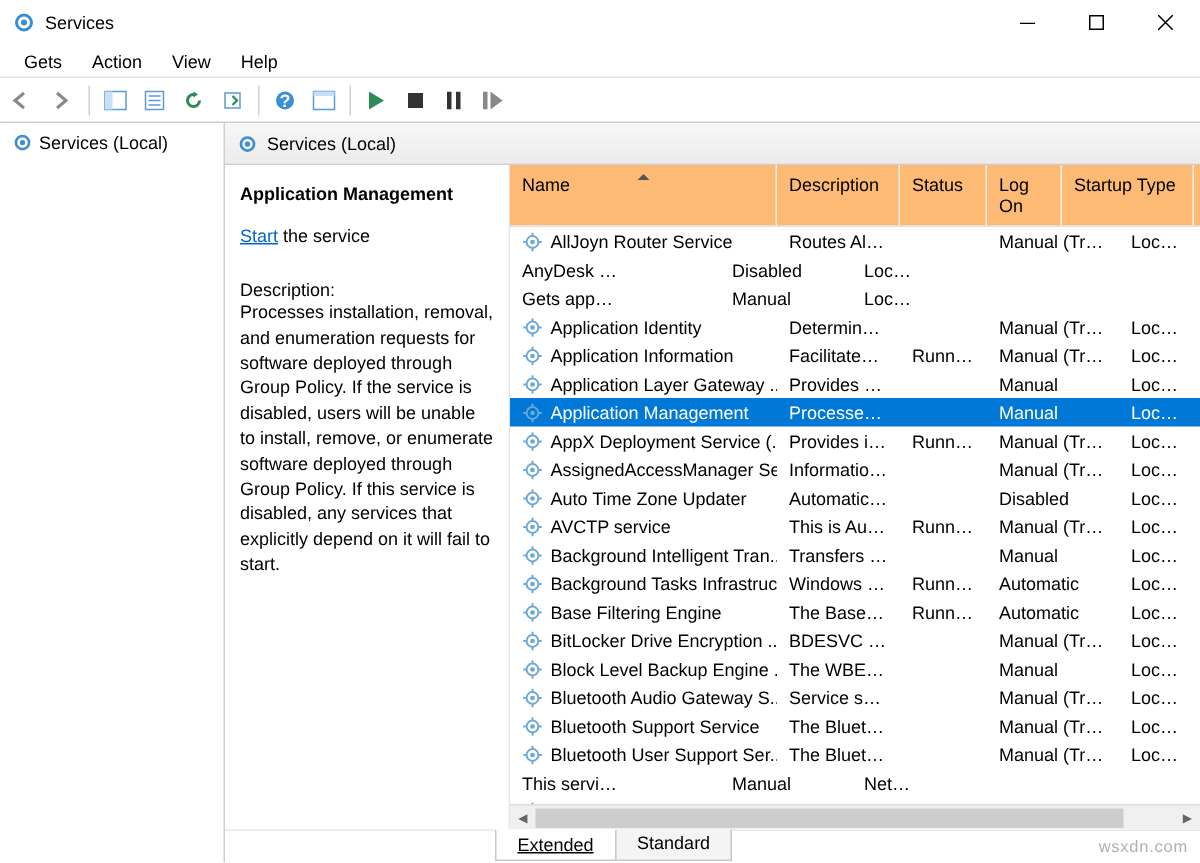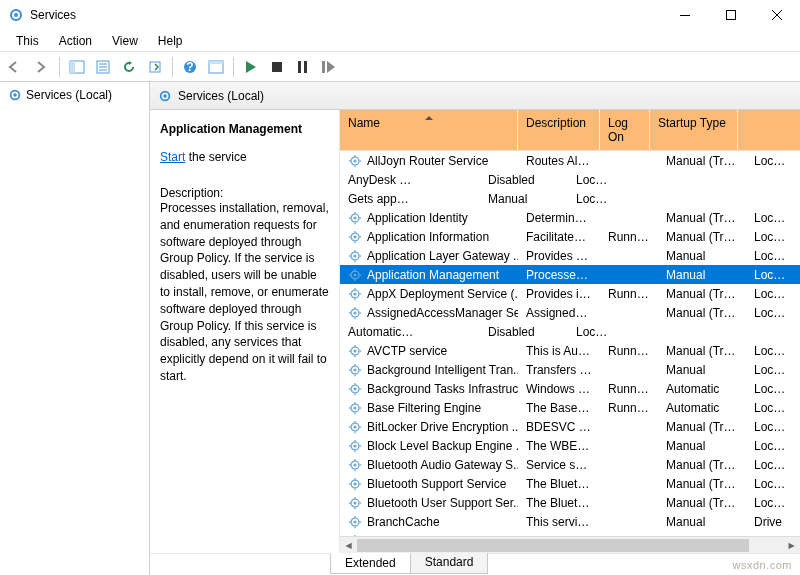--- a/index.html
+++ b/index.html
@@ -34,21 +34,21 @@
 .row .cell { padding: 0 8px; overflow: hidden; text-overflow: ellipsis; }
 .row.selected { background: #0078d7; color: #fff; }
 .row .name-cell { display: flex; align-items: flex-end; gap: 5px; }
 .gear-icon { width: 14px; height: 14px; flex-shrink: 0; }
 .hscroll { height: 17px; background: #f0f0f0; border-top: 1px solid #dcdcdc; display: flex; align-items: center; }
 .hscroll .arrow { width: 17px; height: 17px; display: flex; align-items: center; justify-content: center; font-size: 8px; color: #666; }
 .hscroll .track { flex: 1; height: 17px; position: relative; }
 .hscroll .thumb { position: absolute; left: 0; top: 2px; height: 13px; width: 92%; background: #cdcdcd; }
 .tabs { height: 22px; display: flex; padding-left: 180px; border-top: 1px solid #e8e8e8; }
 .tab { padding: 2px 14px; border: 1px solid #c8c8c8; border-top: none; background: #fff; margin-right: -1px; position: relative; top: -1px; }
-.tab.active { background: #fff; z-index: 1; border-top: 1px solid #fff; }
+.tab.active { background: #fff; z-index: 1; border-top: 1px solid #fff; text-decoration: underline; }
 .tab.inactive { background: #f4f4f4; }
 .watermark { position: absolute; bottom: 4px; right: 8px; color: #b8aea6; font-size: 11px; letter-spacing: 0.5px; }
 svg { display: block; }
 </style>
 </head>
 <body>
 
 <div class="titlebar">
   <span class="icon">
     <svg width="16" height="16" viewBox="0 0 16 16">
@@ -70,21 +70,21 @@
       </div>
     <div>
         <svg width="10" height="10">
           <path d="M0 0L10 10M10 0L0 10" stroke="#000"></path>
         </svg>
       </div>
   </div>
 </div>
 
 <div class="menubar">
-  <span>This</span>
+  <span>Gets</span>
   <span>Action</span>
   <span>View</span>
   <span>Help</span>
 </div>
 
 <div class="toolbar">
   <div class="tbtn">
       <svg width="16" height="12">
         <path d="M8 1L2 6l6 5" fill="none" stroke="#888" stroke-width="2"></path>
       </svg>
@@ -185,20 +185,21 @@
           <a href="#">Start</a><span> the service</span>
         </div>
         <div class="desc-label">Description:</div>
         <div class="desc">Processes installation, removal, and enumeration requests for software deployed through Group Policy. If the service is disabled, users will be unable to install, remove, or enumerate software deployed through Group Policy. If this service is disabled, any services that explicitly depend on it will fail to start.</div>
       </div>
 
       <div class="list-wrap">
         <div class="list-header">
           <div class="col sort" style="width:178px">Name</div>
           <div class="col" style="width:82px">Description</div>
+          <div class="col" style="width:58px">Status</div>
           <div class="col" style="width:50px">Log On</div>
           <div class="col" style="width:88px">Startup Type</div>
         </div>
         <div class="list-body" id="list-body">
             <div class="row">
               <div class="cell name-cell" style="width:178px">
                 <span>
                   <svg class="gear-icon" viewBox="0 0 16 16">
                     <circle cx="8" cy="8" r="4.5" fill="none" stroke="#6aa8d8" stroke-width="1.5"></circle>
                     <circle cx="8" cy="8" r="1.8" fill="#6aa8d8"></circle>
@@ -343,26 +344,41 @@
                     <g stroke="#6aa8d8" stroke-width="1.5">
                       <line x1="8" y1="1" x2="8" y2="3"></line>
                       <line x1="8" y1="13" x2="8" y2="15"></line>
                       <line x1="1" y1="8" x2="3" y2="8"></line>
                       <line x1="13" y1="8" x2="15" y2="8"></line>
                     </g>
                   </svg>
                 </span>
                 <span>AssignedAccessManager Se...</span>
               </div>
-              <div class="cell" style="width:82px">AssignedAc...</div>
-              <div class="cell" style="width:58px"></div>
-              <div class="cell" style="width:88px">Manual (Trig...</div>
-              <div class="cell" style="width:50px">Local Sy</div>
-            </div>
-            <div class="row">
+              <div class="cell" style="width:82px">Information...</div>
+              <div class="cell" style="width:58px"></div>
+              <div class="cell" style="width:88px">Manual (Trig...</div>
+              <div class="cell" style="width:50px">Local Sy</div>
+            </div>
+            <div class="row">
+              <div class="cell name-cell" style="width:178px">
+                <span>
+                  <svg class="gear-icon" viewBox="0 0 16 16">
+                    <circle cx="8" cy="8" r="4.5" fill="none" stroke="#6aa8d8" stroke-width="1.5"></circle>
+                    <circle cx="8" cy="8" r="1.8" fill="#6aa8d8"></circle>
+                    <g stroke="#6aa8d8" stroke-width="1.5">
+                      <line x1="8" y1="1" x2="8" y2="3"></line>
+                      <line x1="8" y1="13" x2="8" y2="15"></line>
+                      <line x1="1" y1="8" x2="3" y2="8"></line>
+                      <line x1="13" y1="8" x2="15" y2="8"></line>
+                    </g>
+                  </svg>
+                </span>
+                <span>Auto Time Zone Updater</span>
+              </div>
               <div class="cell" style="width:82px">Automatica...</div>
               <div class="cell" style="width:58px"></div>
               <div class="cell" style="width:88px">Disabled</div>
               <div class="cell" style="width:50px">Local Se</div>
             </div>
             <div class="row">
               <div class="cell name-cell" style="width:178px">
                 <span>
                   <svg class="gear-icon" viewBox="0 0 16 16">
                     <circle cx="8" cy="8" r="4.5" fill="none" stroke="#6aa8d8" stroke-width="1.5"></circle>
@@ -544,39 +560,24 @@
                   </svg>
                 </span>
                 <span>Bluetooth User Support Ser...</span>
               </div>
               <div class="cell" style="width:82px">The Bluetoo...</div>
               <div class="cell" style="width:58px"></div>
               <div class="cell" style="width:88px">Manual (Trig...</div>
               <div class="cell" style="width:50px">Local Sy</div>
             </div>
             <div class="row">
-              <div class="cell name-cell" style="width:178px">
-                <span>
-                  <svg class="gear-icon" viewBox="0 0 16 16">
-                    <circle cx="8" cy="8" r="4.5" fill="none" stroke="#6aa8d8" stroke-width="1.5"></circle>
-                    <circle cx="8" cy="8" r="1.8" fill="#6aa8d8"></circle>
-                    <g stroke="#6aa8d8" stroke-width="1.5">
-                      <line x1="8" y1="1" x2="8" y2="3"></line>
-                      <line x1="8" y1="13" x2="8" y2="15"></line>
-                      <line x1="1" y1="8" x2="3" y2="8"></line>
-                      <line x1="13" y1="8" x2="15" y2="8"></line>
-                    </g>
-                  </svg>
-                </span>
-                <span>BranchCache</span>
-              </div>
               <div class="cell" style="width:82px">This service...</div>
               <div class="cell" style="width:58px"></div>
               <div class="cell" style="width:88px">Manual</div>
-              <div class="cell" style="width:50px">Drive</div>
+              <div class="cell" style="width:50px">Networ</div>
             </div>
             <div class="row">
               <div class="cell name-cell" style="width:178px">
                 <span>
                   <svg class="gear-icon" viewBox="0 0 16 16">
                     <circle cx="8" cy="8" r="4.5" fill="none" stroke="#6aa8d8" stroke-width="1.5"></circle>
                     <circle cx="8" cy="8" r="1.8" fill="#6aa8d8"></circle>
                     <g stroke="#6aa8d8" stroke-width="1.5">
                       <line x1="8" y1="1" x2="8" y2="3"></line>
                       <line x1="8" y1="13" x2="8" y2="15"></line>

